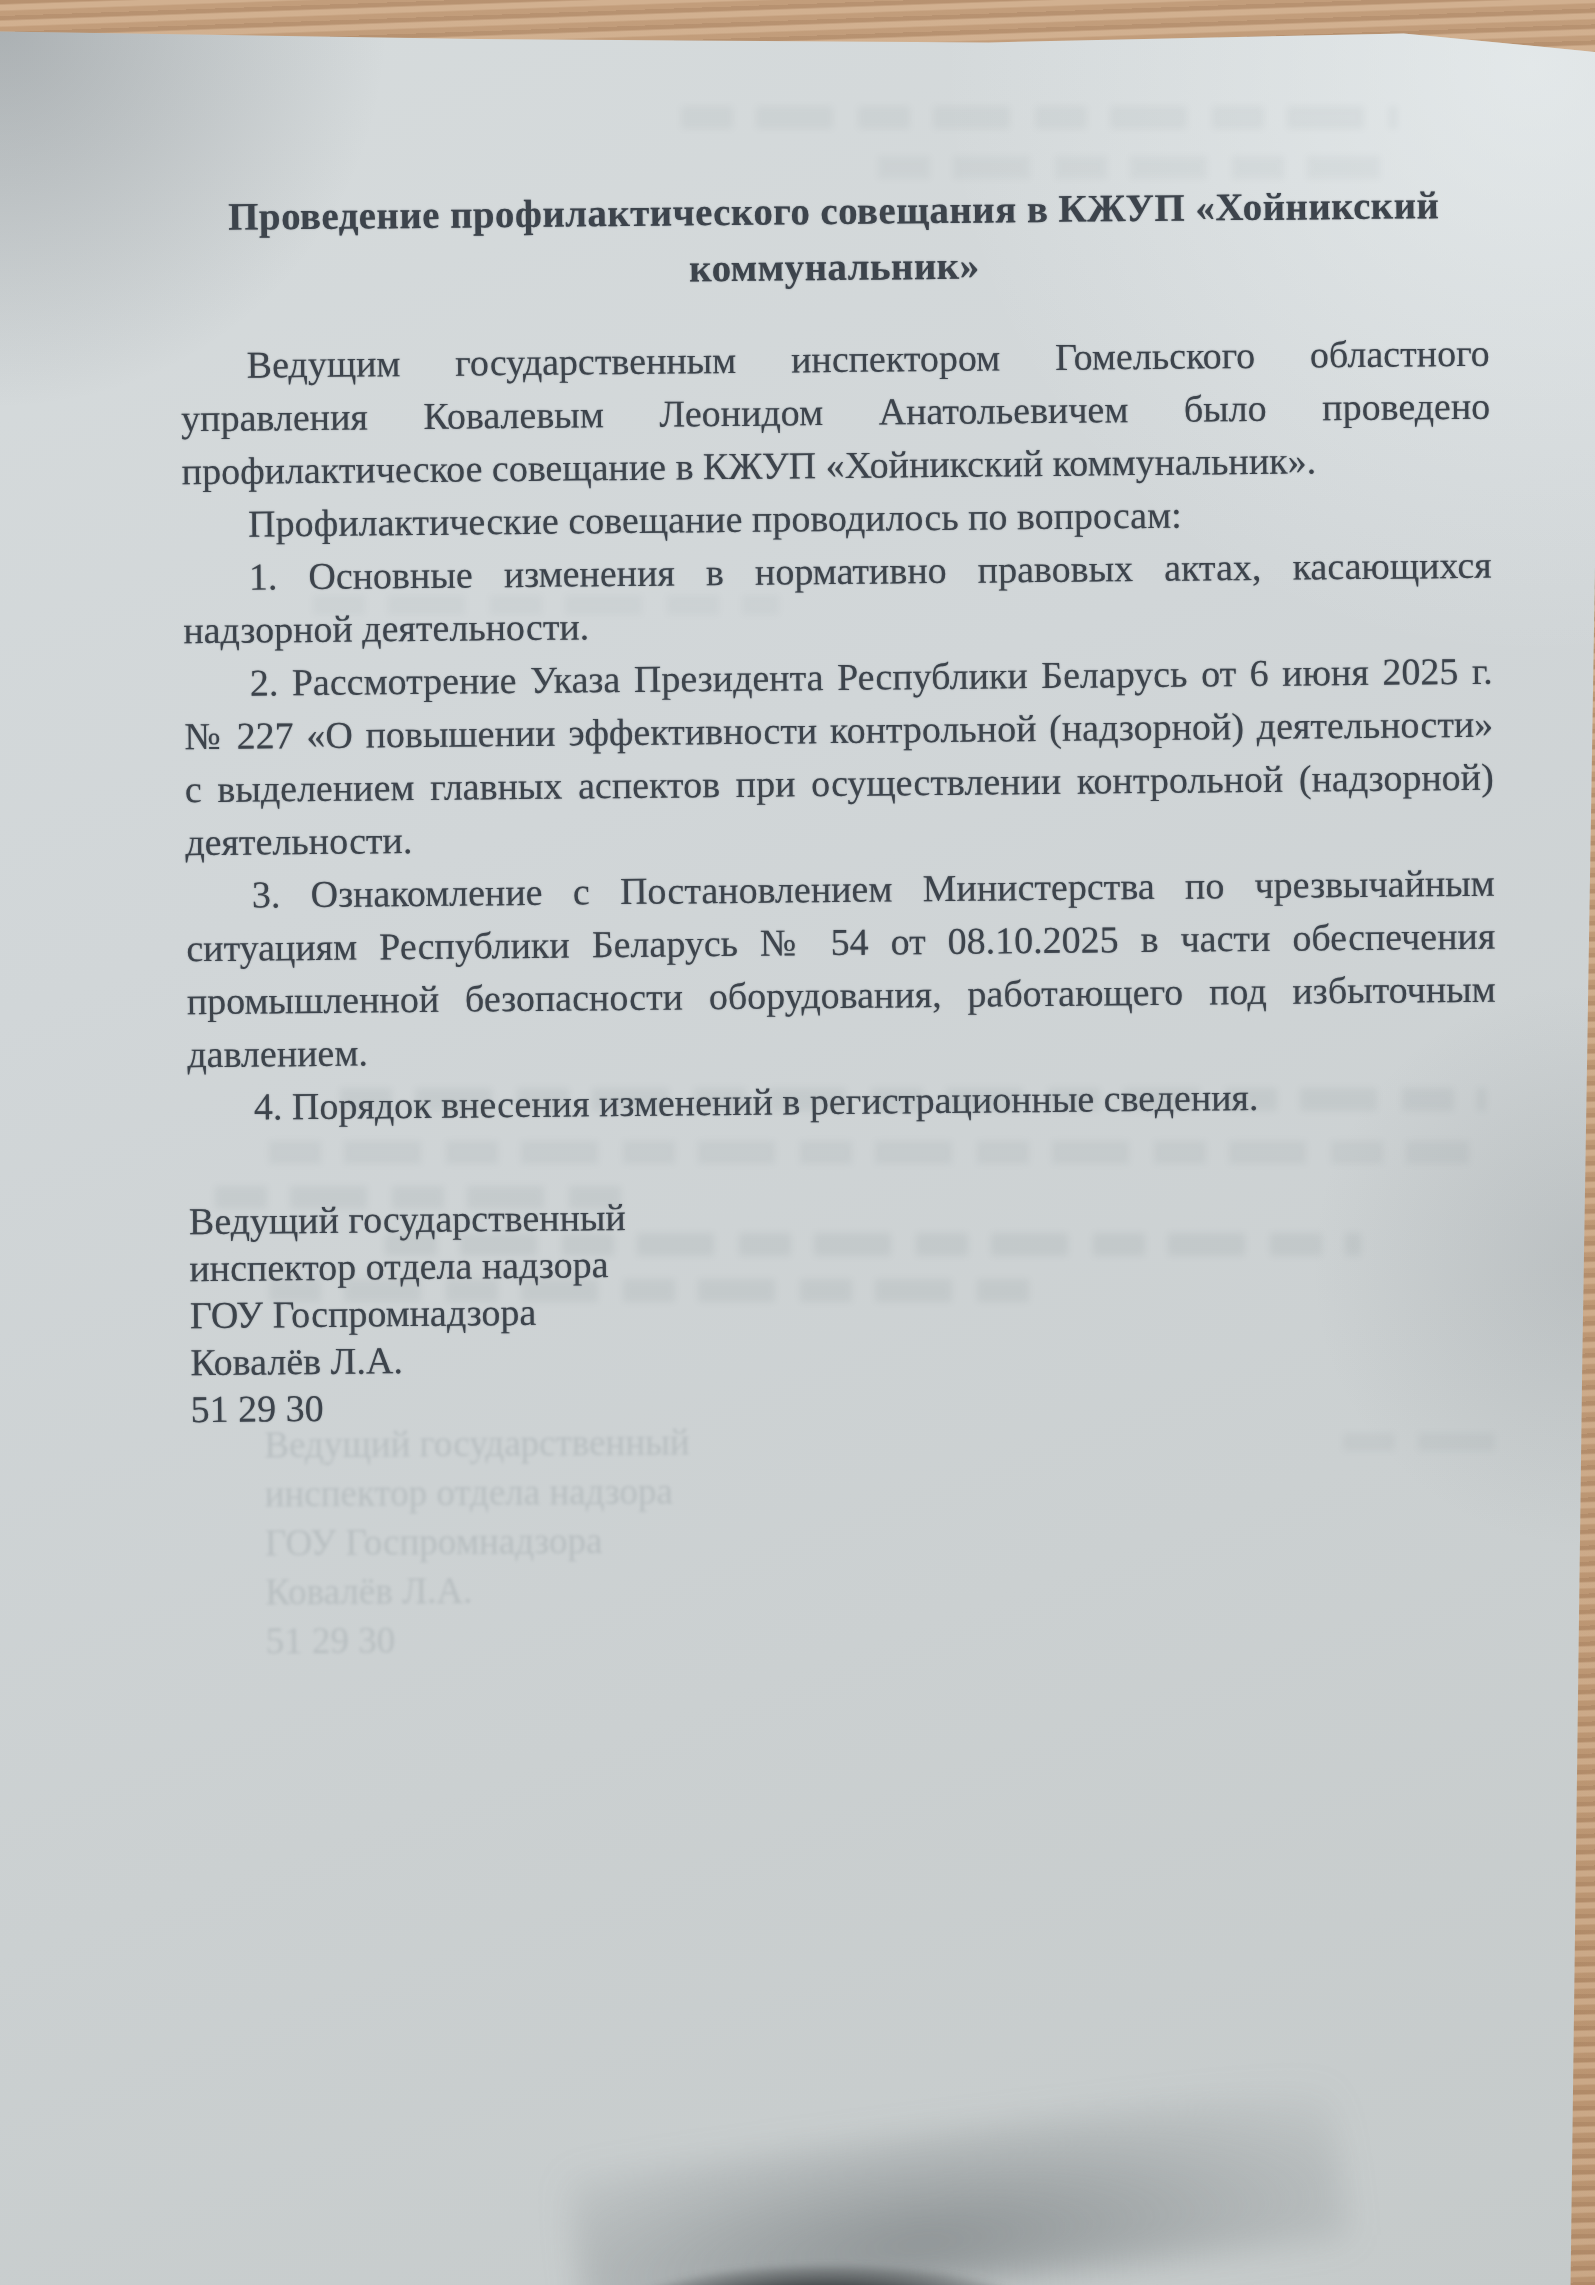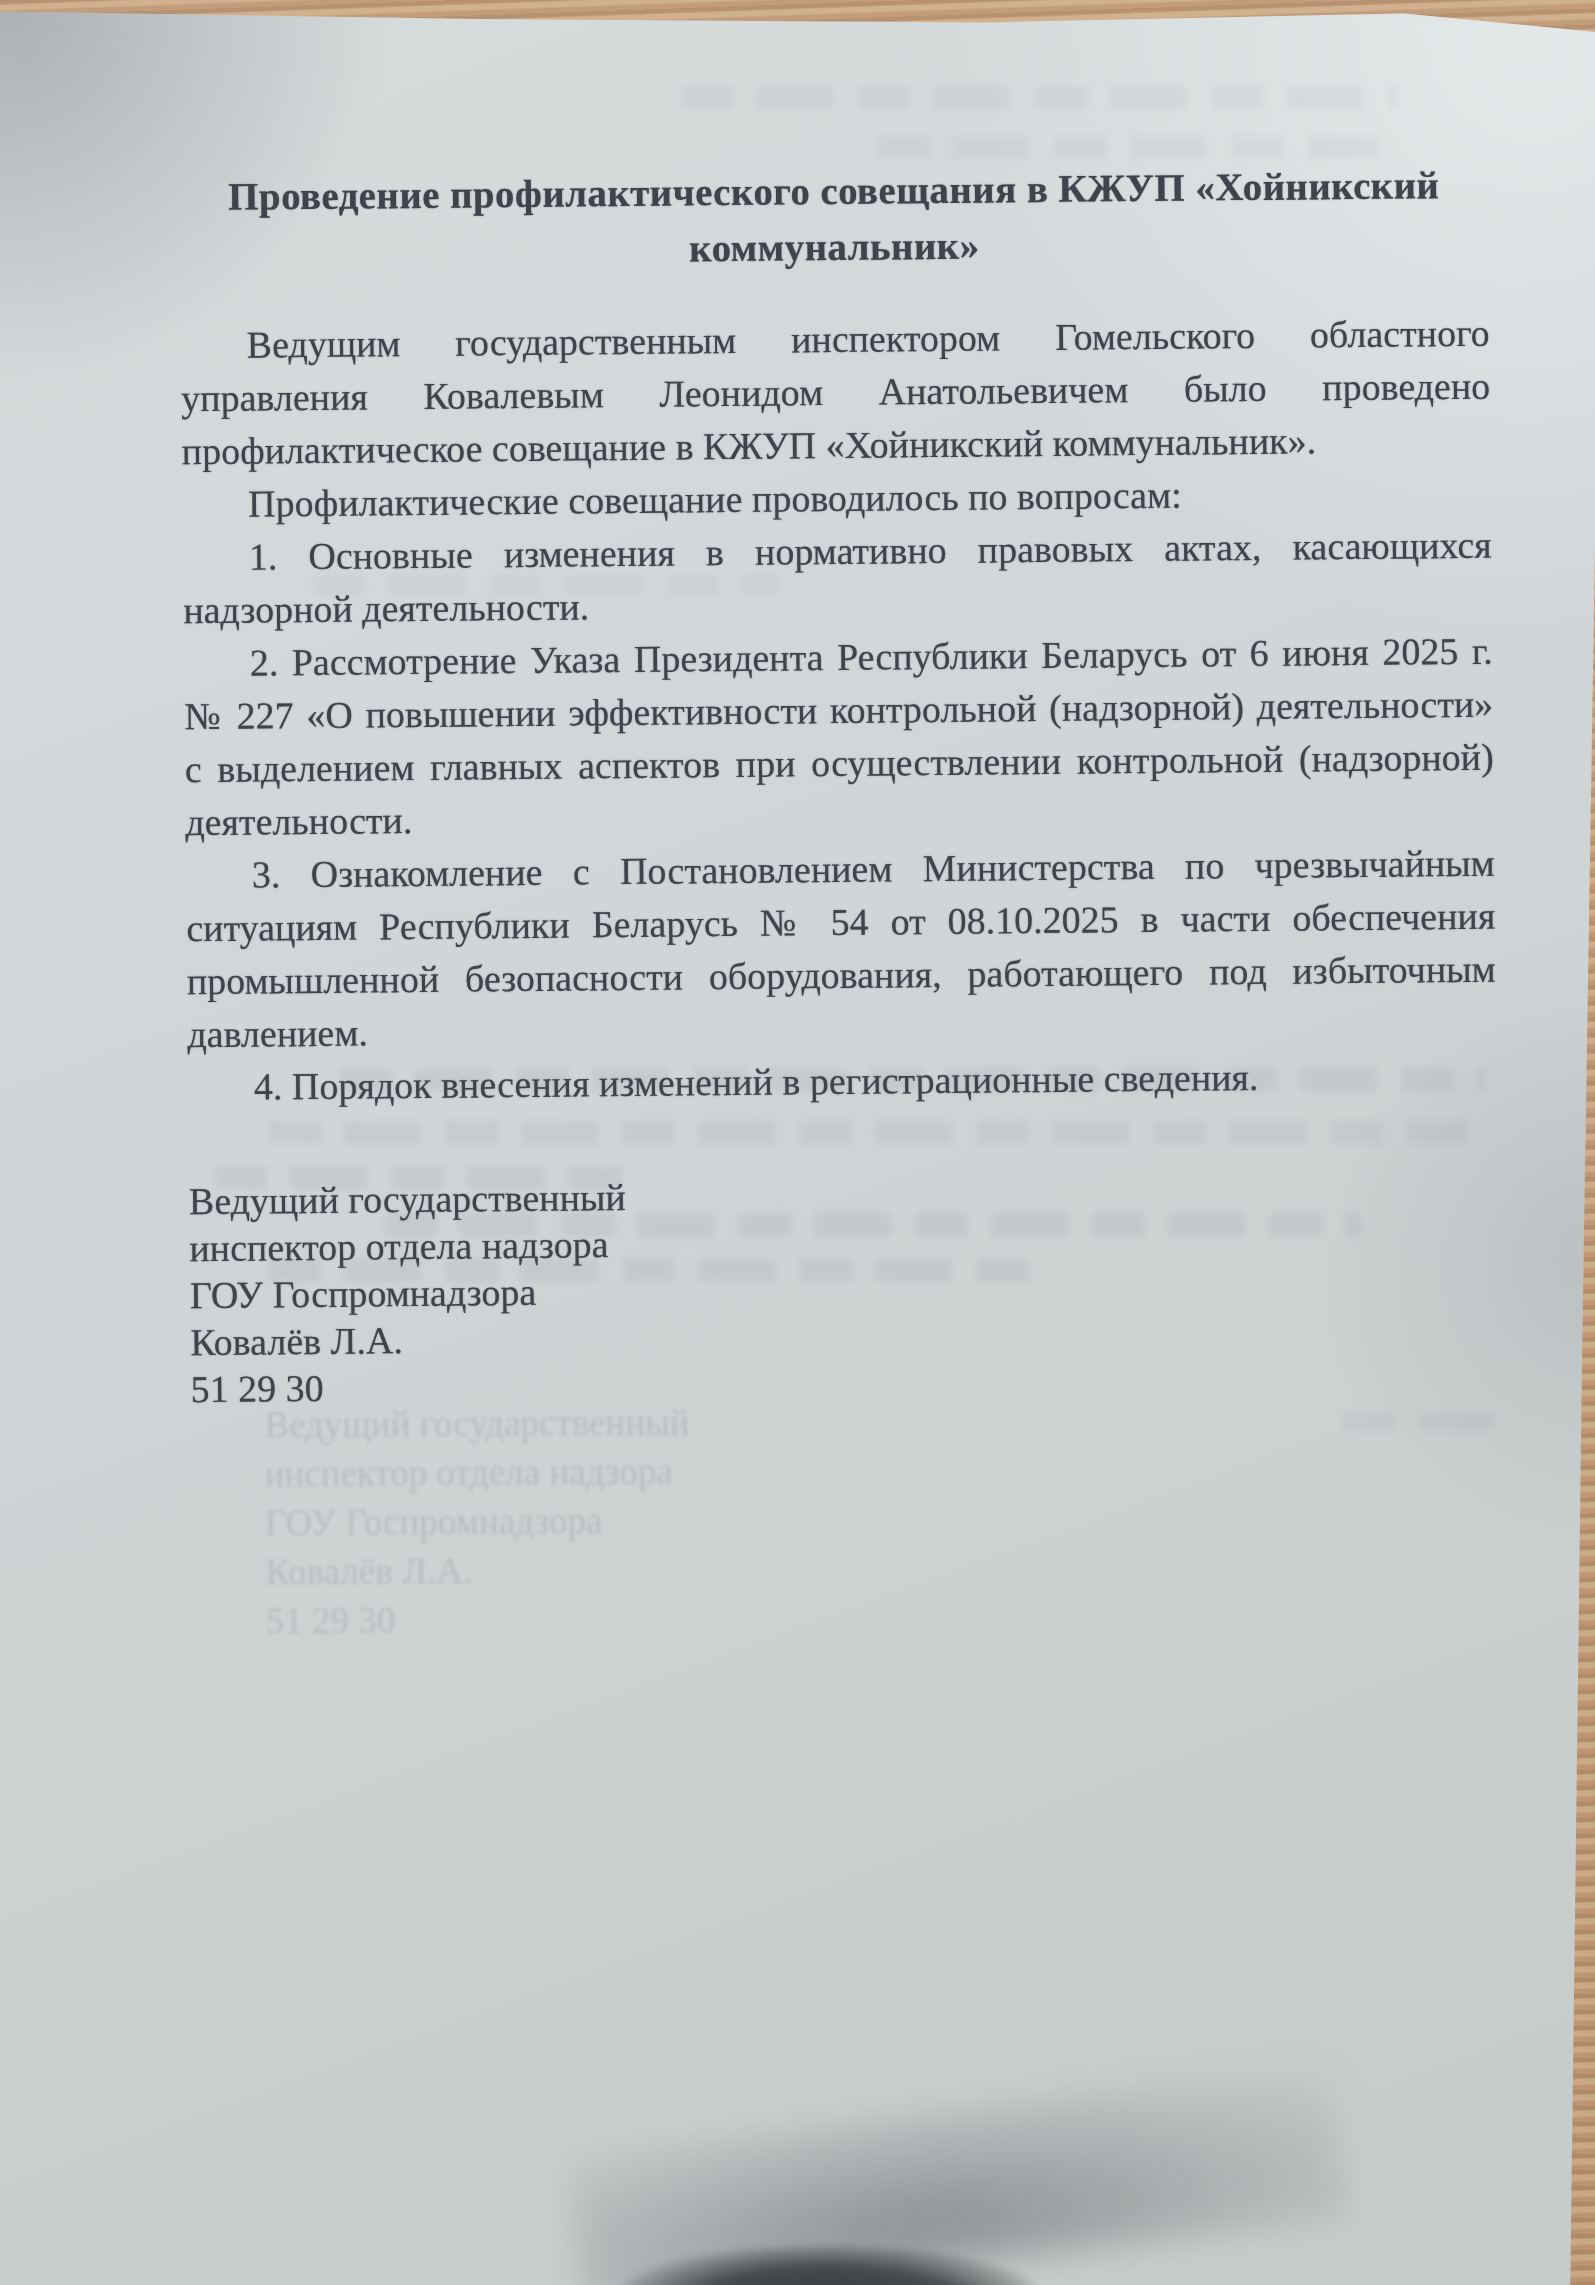--- a/index.html
+++ b/index.html
@@ -29,20 +29,21 @@
     inset: 0;
     clip-path: polygon(
       0px 11.6px, 30% 19px, 62% 22.4px, 88% 13.4px, 100% 32px,
       100% 546px, 99.2% 1343px, 98.45% 2286px, 0px 2286px
     );
     background:
       radial-gradient(circle at 0% 0%, rgba(70,76,82,0.30) 0%, rgba(70,76,82,0) 14%),
       radial-gradient(circle at 96% 2%, rgba(240,245,246,0.55) 0%, rgba(240,245,246,0) 22%),
       radial-gradient(circle at 100% 55%, rgba(110,116,120,0.18) 0%, rgba(110,116,120,0) 14%),
       linear-gradient(160deg, #d6dbdc 0%, #d1d6d8 35%, #cbd0d1 68%, #c5caca 100%);
+    margin-top: 20px;
   }
 
   
   .bottom-smudge {
     position: absolute;
     left: 573px;
     top: 2109px;
     width: 770px;
     height: 157px;
     background: radial-gradient(ellipse at 45% 70%, rgba(95,101,104,0.55) 0%, rgba(110,116,119,0.25) 55%, rgba(110,116,119,0) 100%);

